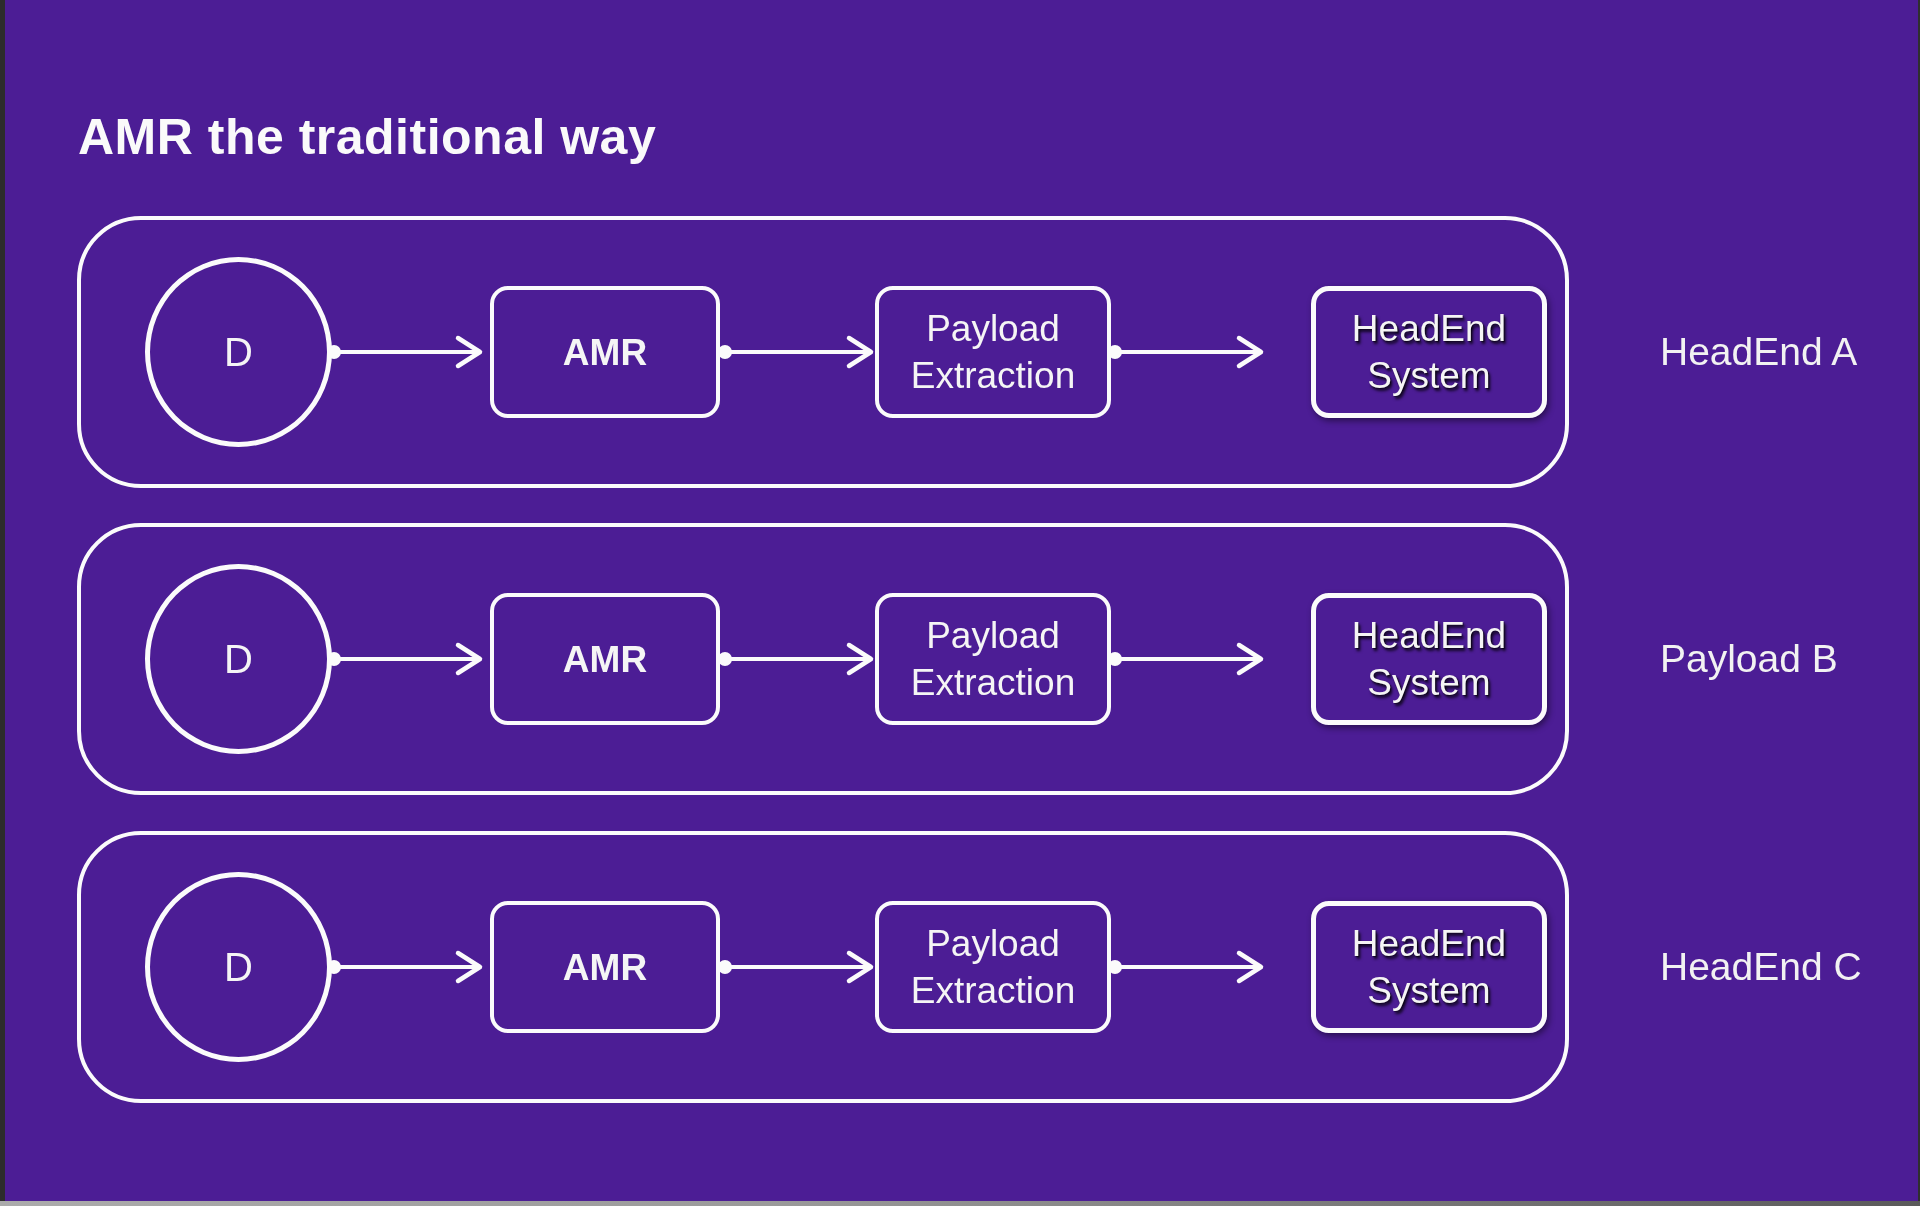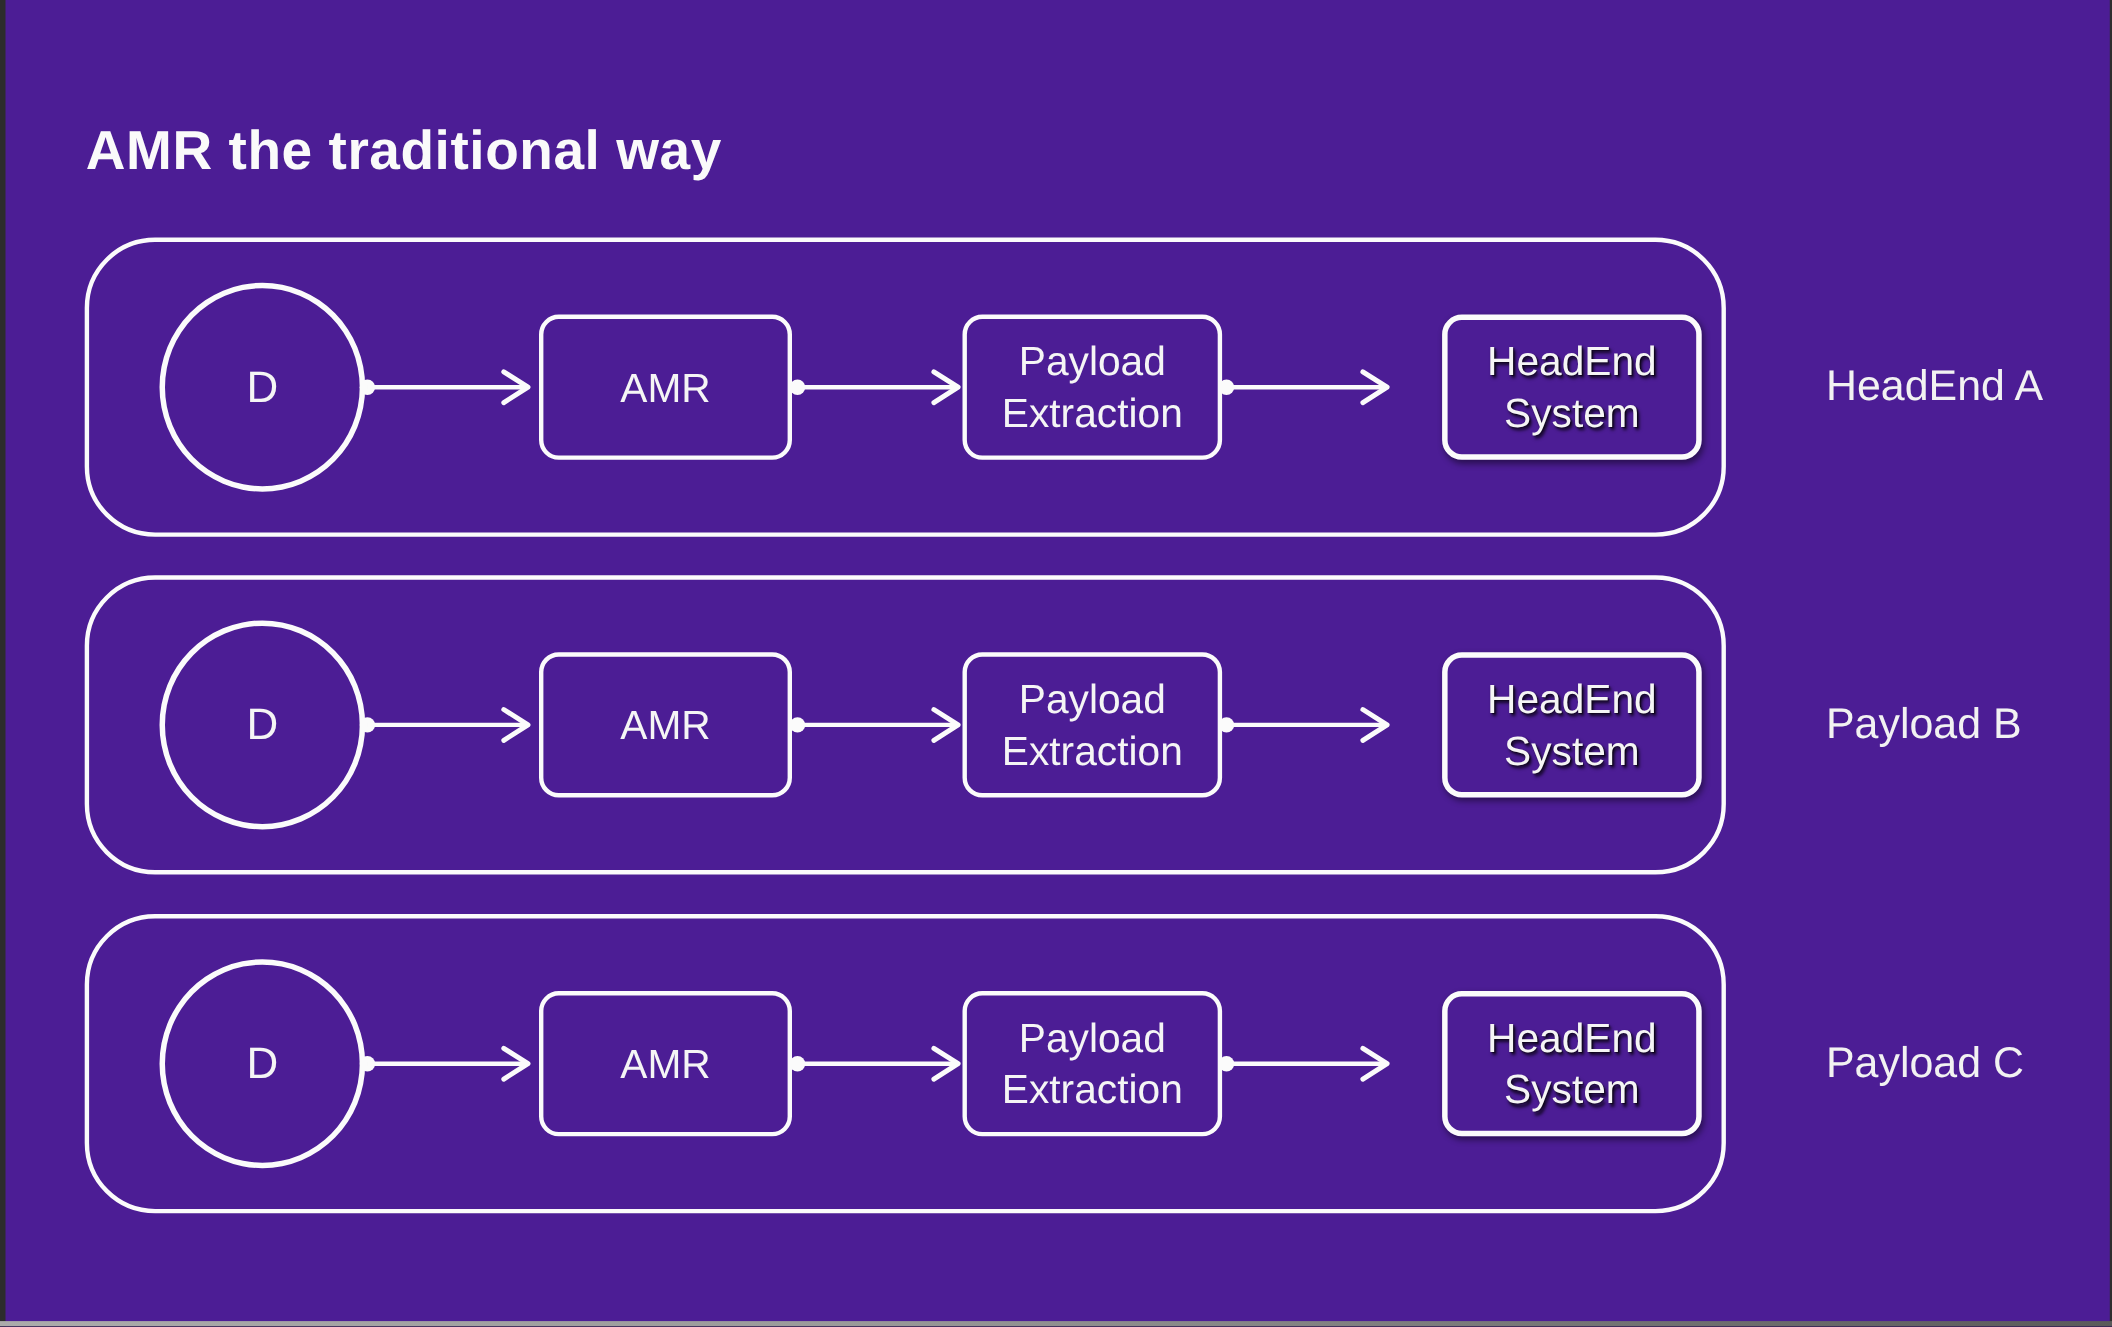--- a/index.html
+++ b/index.html
@@ -44,21 +44,21 @@
 
   .step-box{
     position:absolute;top:70px;height:132px;
     border:4px solid #fbfbfb;border-radius:18px;
     box-sizing:border-box;
     display:flex;align-items:center;justify-content:center;
     text-align:center;
     font-size:37px;line-height:47px;color:#f5f5f5;
     padding:0 6px;
   }
-  .box-amr{left:490px;width:230px;}
+  .box-amr{left:490px;width:230px;font-weight:bold;}
   .box-payload{left:875px;width:236px;}
   .box-headend{
     left:1311px;width:236px;
     border-width:5px;
     box-shadow:2px 3px 6px rgba(0,0,0,0.45);
     text-shadow:2px 3px 3px rgba(0,0,0,0.8),1px 1px 1px rgba(0,0,0,0.55);
   }
 
   .flow-arrow{position:absolute;top:116px;width:158px;height:40px;}
   .arrow-1{left:326px;} .arrow-2{left:717px;} .arrow-3{left:1107px;}
@@ -144,19 +144,19 @@
       <line x1="8" y1="20" x2="151" y2="20" stroke="#fbfbfb" stroke-width="4"></line>
       <polyline points="132,6 154,20 132,34" fill="none" stroke="#fbfbfb" stroke-width="4.5" stroke-linecap="round" stroke-linejoin="round"></polyline>
     </svg>
     <div class="step-box box-payload">Payload Extraction</div>
     <svg class="flow-arrow arrow-3" viewBox="0 0 158 40">
       <circle cx="8" cy="20" r="7" fill="#fbfbfb"></circle>
       <line x1="8" y1="20" x2="151" y2="20" stroke="#fbfbfb" stroke-width="4"></line>
       <polyline points="132,6 154,20 132,34" fill="none" stroke="#fbfbfb" stroke-width="4.5" stroke-linecap="round" stroke-linejoin="round"></polyline>
     </svg>
     <div class="step-box box-headend">HeadEnd System</div>
-    <div class="vendor-label">Payload C</div>
+    <div class="vendor-label">HeadEnd C</div>
   </div>
 
   <div class="edge-left"></div>
   <div class="edge-right"></div>
   <div class="edge-bottom"></div>
 </div>
 
 </body></html>

